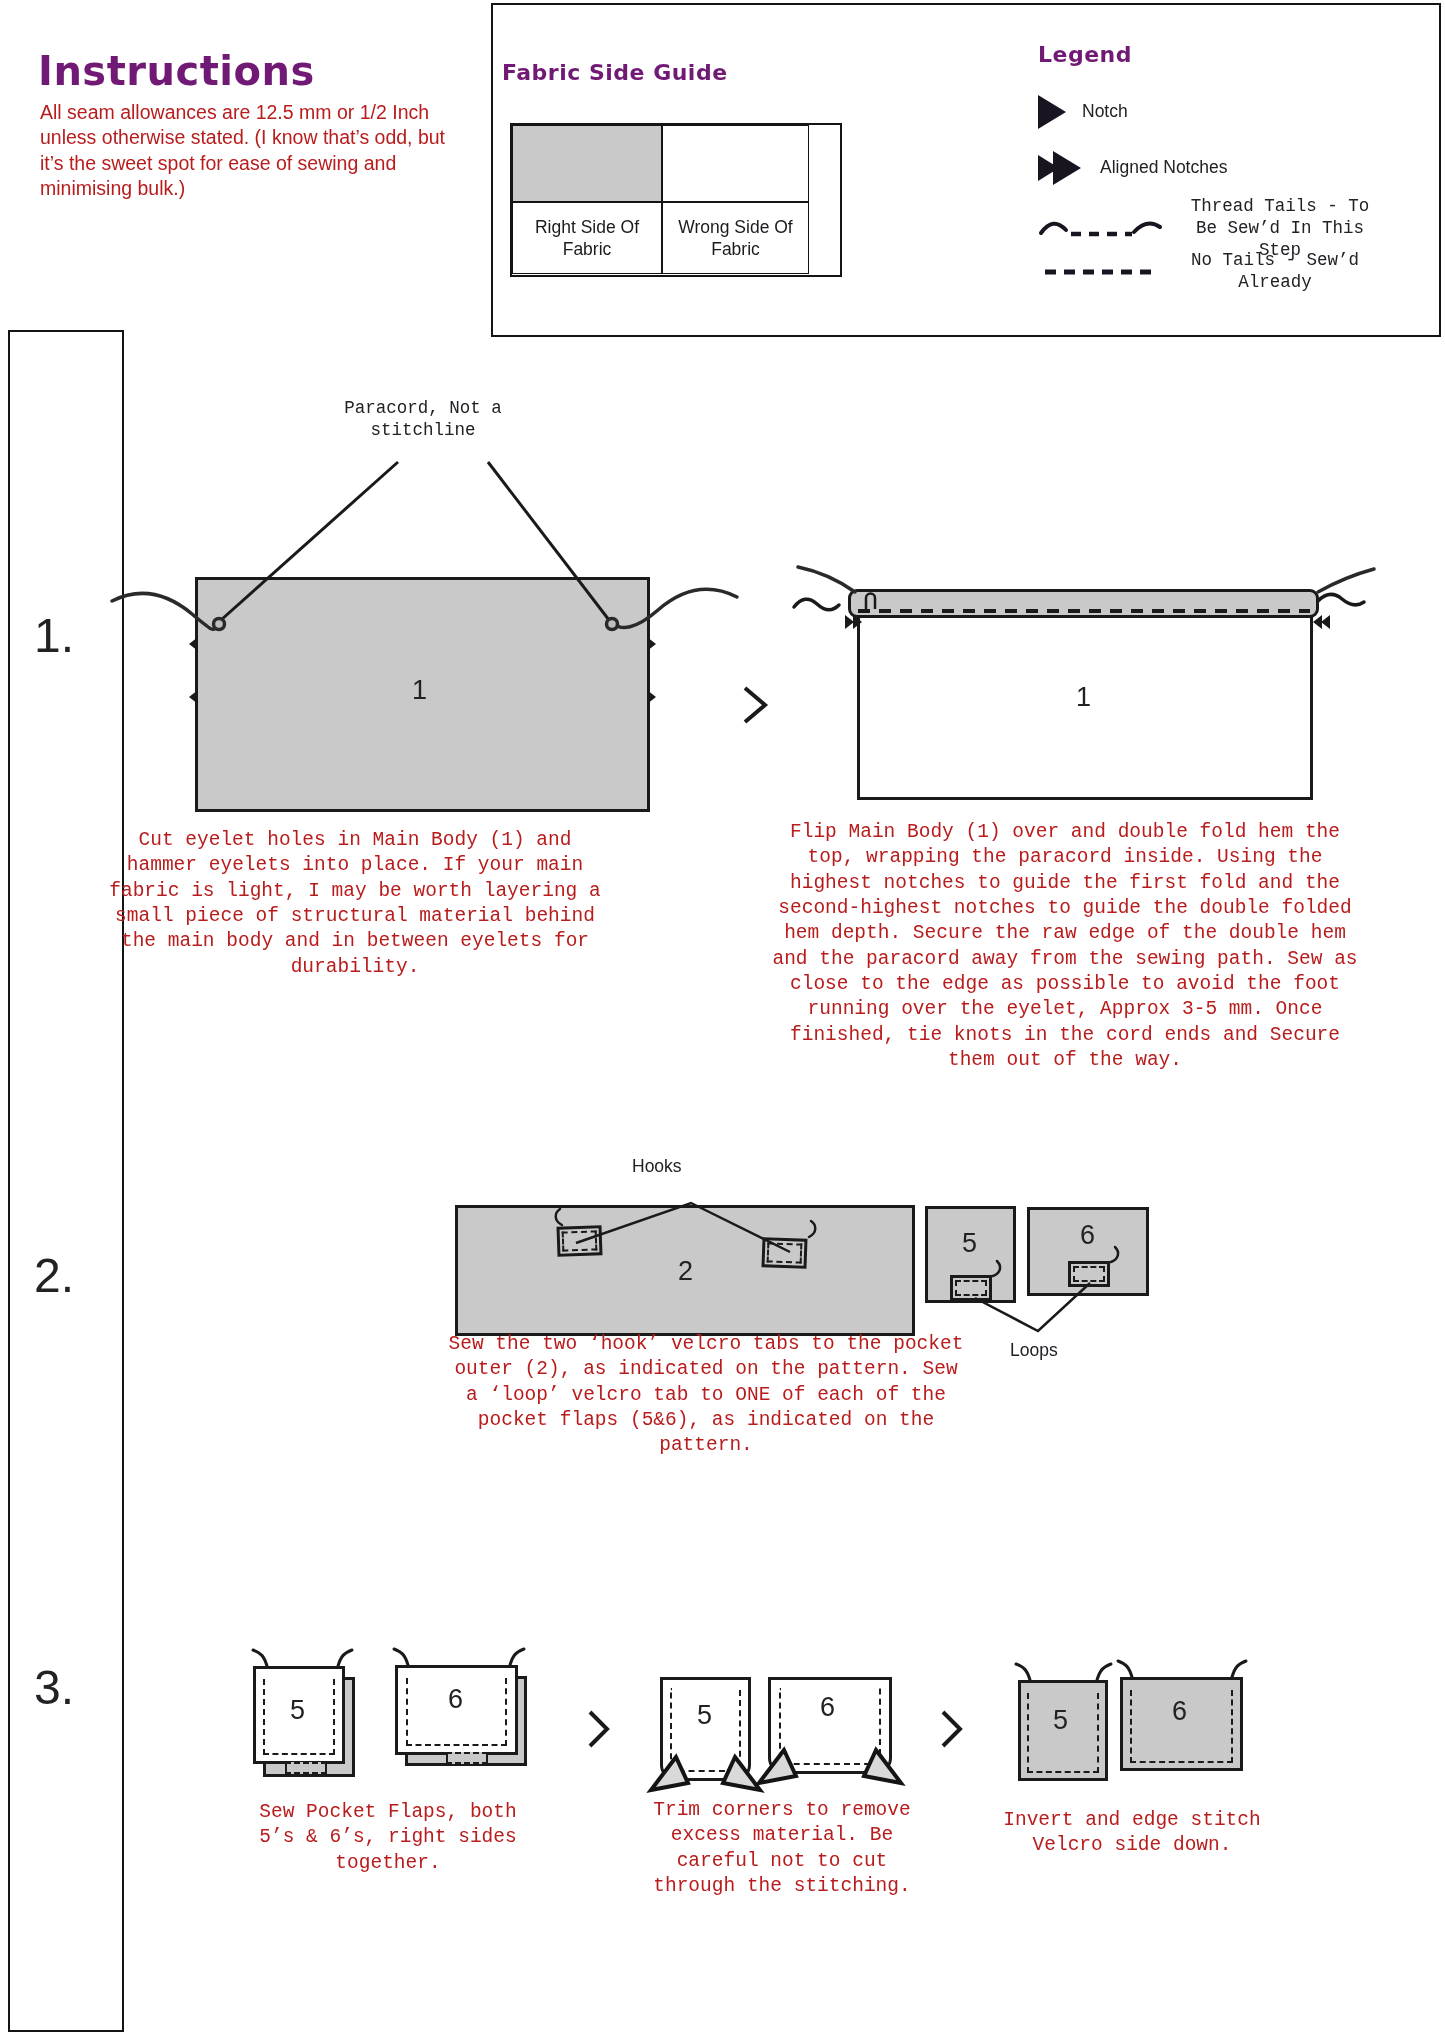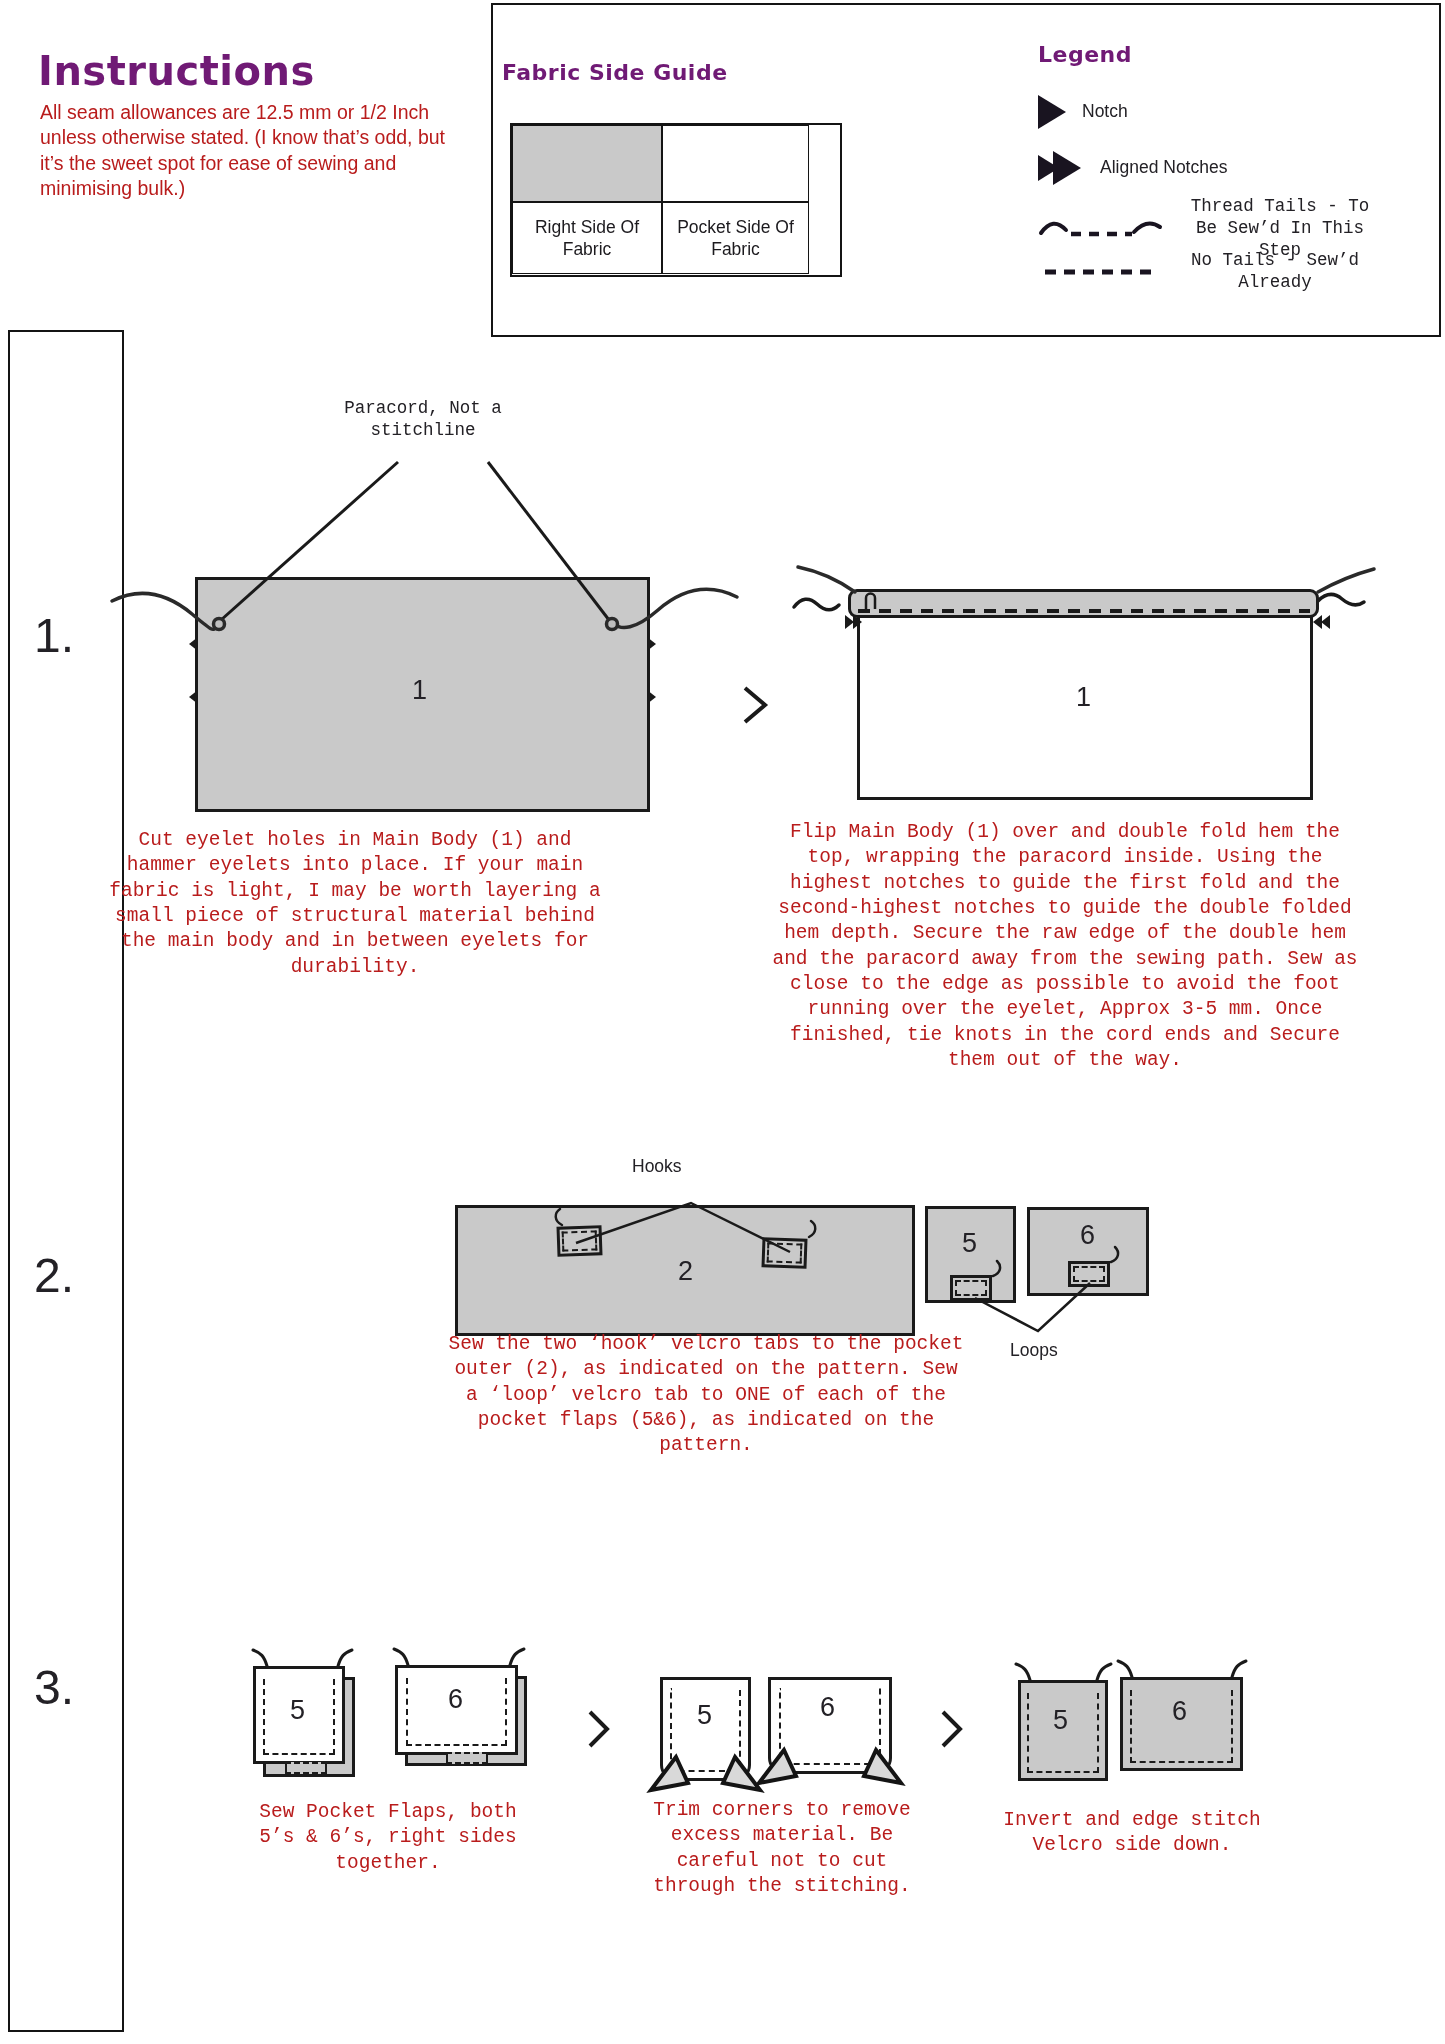--- a/index.html
+++ b/index.html
@@ -43,21 +43,21 @@
   <div class="abs t" style="left:40px;top:100px;width:412px;">All seam allowances are 12.5 mm or 1/2 Inch unless otherwise stated. (I know that’s odd, but it’s the sweet spot for ease of sewing and minimising bulk.)</div>
 
   <div class="abs box" style="left:491px;top:3px;width:946px;height:330px;border-width:2.5px;"></div>
 
   <div class="abs ttl h2" style="left:502px;top:60px;">Fabric Side Guide</div>
 
   <div class="abs fg-table" style="left:510px;top:123px;width:332px;height:154px;">
     <div class="fg-cell" style="left:0;top:0;width:150px;height:77px;background:#c9c9c9;"></div>
     <div class="fg-cell" style="left:150px;top:0;width:147px;height:77px;background:#ffffff;"></div>
     <div class="fg-cell fg-label" style="left:0;top:77px;width:150px;height:72px;">Right Side Of Fabric</div>
-    <div class="fg-cell fg-label" style="left:150px;top:77px;width:147px;height:72px;">Pocket Side Of Fabric</div>
+    <div class="fg-cell fg-label" style="left:150px;top:77px;width:147px;height:72px;">Wrong Side Of Fabric</div>
   </div>
 
   <div class="abs ttl h2" style="left:1038px;top:42px;">Legend</div>
 
   <div class="abs cl" style="left:1038px;top:95px;">
     <span class="tri"></span>
     <span class="small-label">Notch</span>
   </div>
   <div class="abs cl" style="left:1038px;top:150px;">
     <span style="position:relative;display:inline-block;width:46px;height:36px;">

